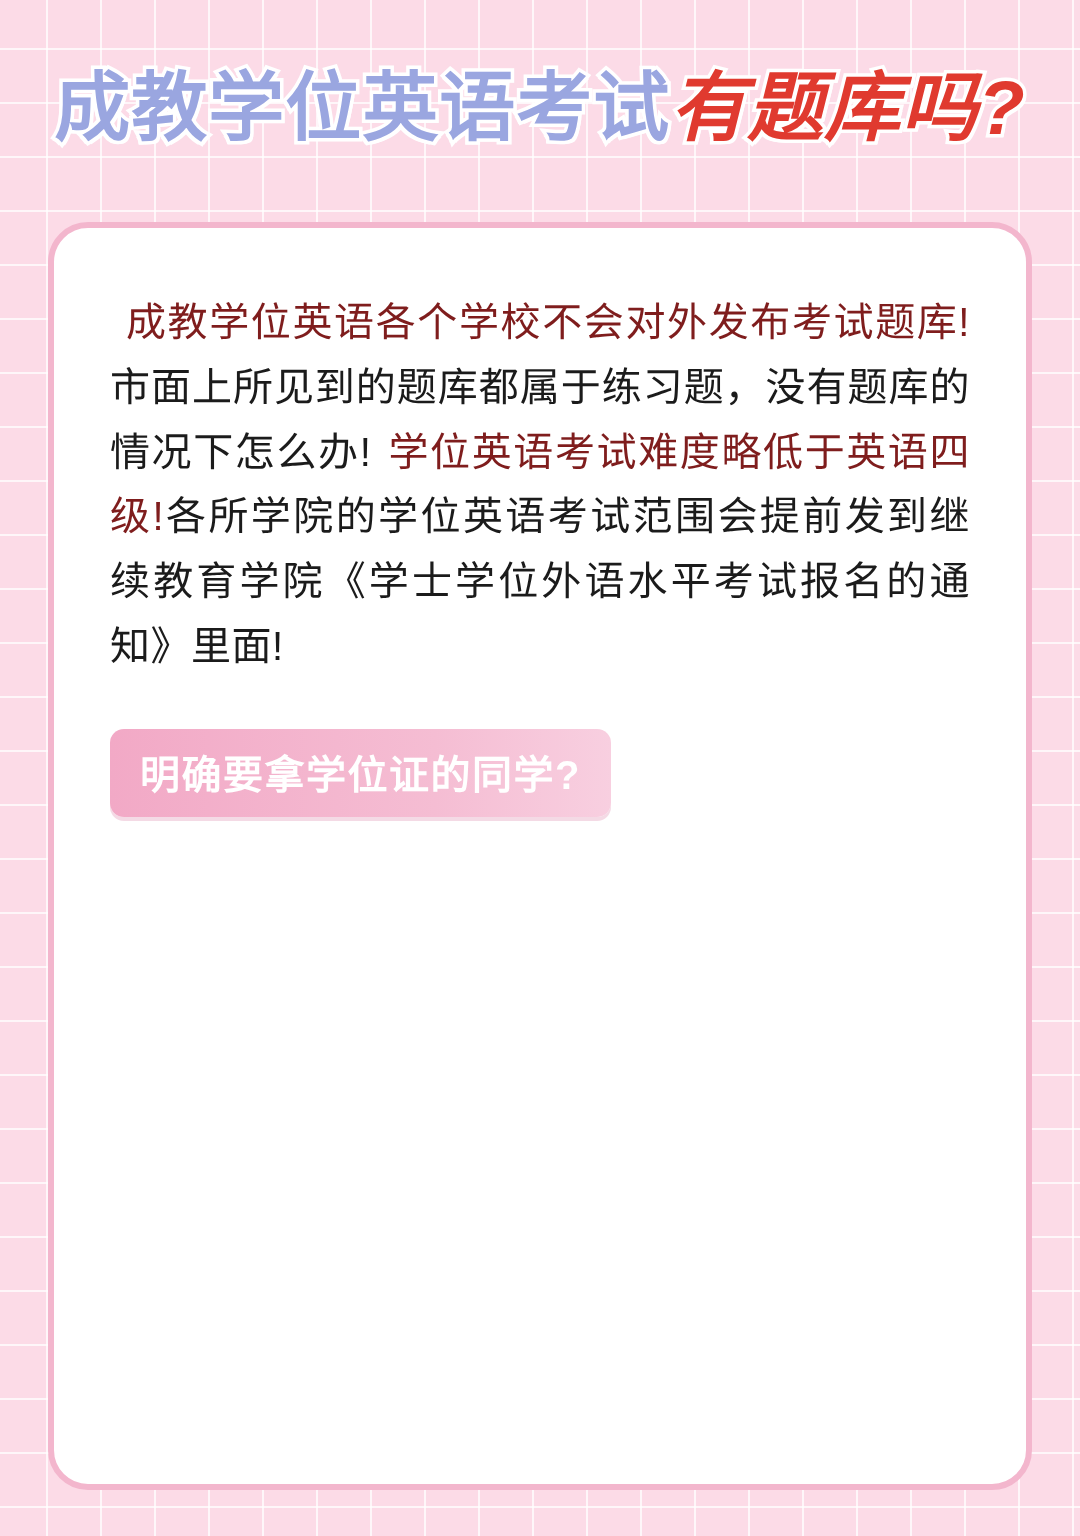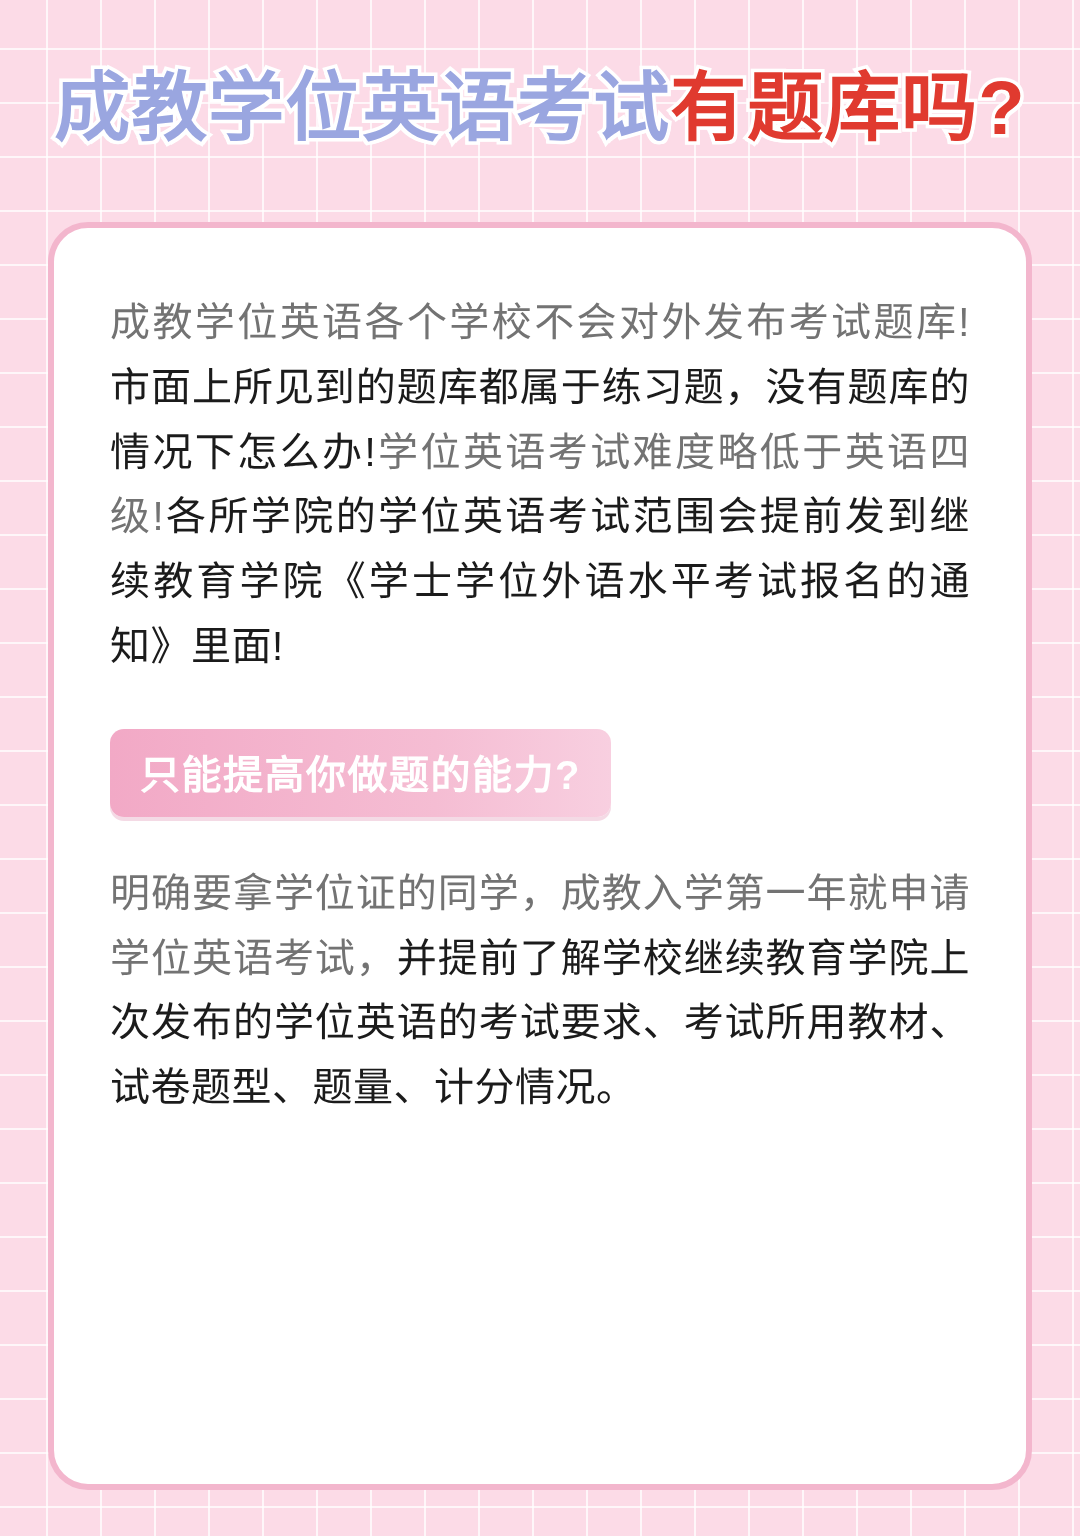--- a/index.html
+++ b/index.html
@@ -60,20 +60,21 @@
       -3px 3px 0 #ffffff;
     font-family: Liberation Serif, serif;
   }
   .title .t2 {
     color: #e03a2f;
     -webkit-text-stroke: 7px #ffffff;
     paint-order: stroke fill;
     text-shadow:
       3px 3px 0 #ffffff,
       -3px 3px 0 #ffffff;
+    font-style: italic;
   }
 
   
   .card {
     position: absolute;
     top: 222px;
     left: 48px;
     width: 984px;
     height: 1268px;
     box-sizing: border-box;
@@ -85,21 +86,21 @@
 
   .para {
     font-size: 40px;
     line-height: 1.62;
     color: #1b1b1b;
     letter-spacing: 0.5px;
     margin: 0 0 34px 0;
     text-align: justify;
   }
   .para.spaced { margin-bottom: 50px; }
-  .hl { color: #737373; }
+  .hl { color: #7f1d1d; margin-left: 16px; }
 
   
   .pill-row {
     margin: 22px 0 44px 0;
   }
   .pill {
     display: inline-block;
     background: linear-gradient(to right, #f2a9c6, #f5bdd3 65%, #f8cfe0);
     color: #ffffff;
     font-size: 40px;
@@ -123,23 +124,20 @@
     </span>
   </div>
 
   <div class="card">
 
     <p class="para spaced">
       <span class="hl">成教学位英语各个学校不会对外发布考试题库!</span><span>市面上所见到的题库都属于练习题，没有题库的情况下怎么办!</span><span class="hl">学位英语考试难度略低于英语四级!</span><span>各所学院的学位英语考试范围会提前发到继续教育学院《学士学位外语水平考试报名的通知》里面!</span>
     </p>
 
     <div class="pill-row">
-      <span class="pill">只能提高你做题的能力?</span>
+      <span class="pill">明确要拿学位证的同学?</span>
     </div>
 
-    <p class="para spaced">
-      <span class="hl">明确要拿学位证的同学，成教入学第一年就申请学位英语考试，</span><span>并提前了解学校继续教育学院上次发布的学位英语的考试要求、考试所用教材、试卷题型、题量、计分情况。</span>
-    </p>
 
 
 
   </div>
 </div>
 
 </body></html>

